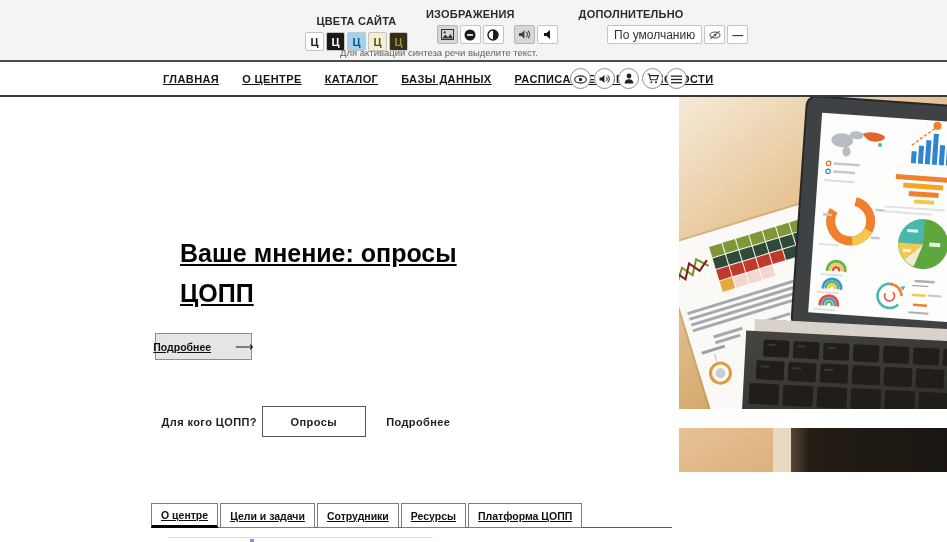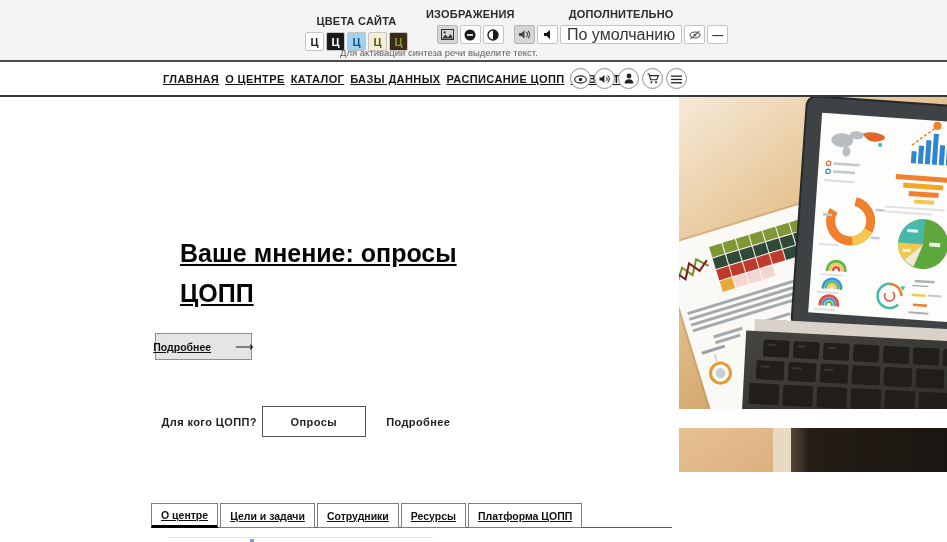--- a/index.html
+++ b/index.html
@@ -14,26 +14,26 @@
   .acc-group { position:absolute; top:8px; display:flex; flex-direction:column; align-items:center; }
   .acc-label { font-size:11px; font-weight:bold; color:#2b2b2b; letter-spacing:.2px; white-space:nowrap; }
   .acc-btns { display:flex; gap:2px; margin-top:5px; align-items:center; }
   .abtn { min-width:21px; height:19px; background:#fff; border:1px solid #c4c4c4; border-radius:2px;
           font-size:11px; font-weight:bold; color:#333; display:flex; align-items:center; justify-content:center;
           padding:0 3px; cursor:pointer; }
   .abtn.sel { background:#d6d6d6; border-color:#b5b5b5; }
   .cbtn { width:19px; min-width:19px; font-size:11px; font-weight:bold; }
   .speech-hint { position:absolute; top:47px; left:340px; font-size:9.5px; color:#5f5f5f; }
   .g-font { left:200px; } .g-colors { left:305px;margin-top:7px; } .g-images { left:426px; } .g-extra { left:514px;justify-content:flex-end; }
-  .default-btn { font-size:16px; font-weight:normal; padding:0 6px; }
+  .default-btn { font-size:12px; font-weight:normal; padding:0 6px;margin-left:47px; }
   .icon-12 svg { display:block; }
   
   .navbar { position:absolute; left:0; top:62px; width:947px; height:35px;
             background:#fff; border-bottom:2px solid #3a3a3a; }
-  .nav-links { position:absolute; left:163px; top:11px; display:flex; gap:6px; }
+  .nav-links { position:absolute; left:163px; top:11px; display:flex; gap:23px; }
   .nav-link { font-size:11px; font-weight:bold; color:#161616; text-decoration:underline;
               letter-spacing:.4px; white-space:nowrap; cursor:pointer; }
   .nav-icons { position:absolute; left:570px; top:6px; display:flex; gap:3px; }
   .circle-btn { width:21px; height:21px; border:1px solid #8d8d8d; border-radius:50%;
                 background:#fff; display:flex; align-items:center; justify-content:center; cursor:pointer; }
   
   .hero-title { position:absolute; left:180px; top:233px; width:305px;
                 font-size:25px; line-height:1.6; font-weight:bold; color:#050505;
                 text-decoration:underline; cursor:pointer; }
   .more-btn { position:absolute; left:155px; top:333px; width:97px; height:27px;

